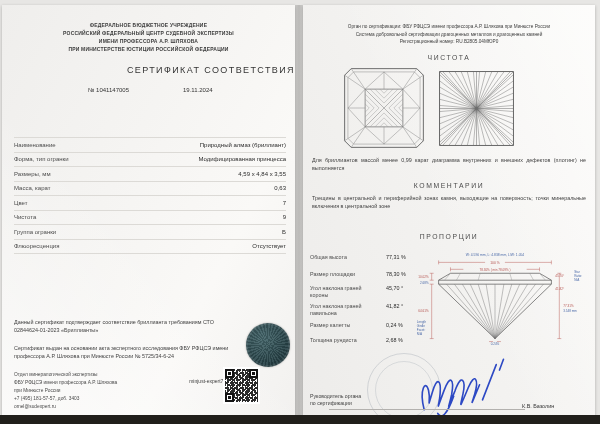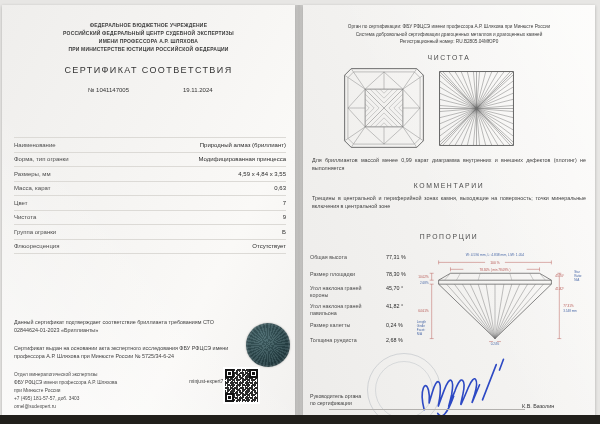--- a/index.html
+++ b/index.html
@@ -17,21 +17,21 @@
     background:linear-gradient(250deg,#fbfaf8 0%,#f4f3f1 45%,#edecea 100%); }
   .right-page::before { background:linear-gradient(245deg,rgba(255,255,255,.5),transparent 55%); }
 
   .fold { position:absolute; left:294px; top:5px; width:10px; height:411px;
     background:linear-gradient(90deg,#d6d5d3,#bab9b7 50%,#d9d8d6); }
   .bottom-strip { position:absolute; left:0; top:415px; width:600px; height:9px; background:#211f1b; }
 
   
   .lp-header { position:absolute; top:16px; left:0; width:100%; text-align:center;
     font-size:5px; line-height:8px; font-weight:600; letter-spacing:.2px; color:#3c3c3c; }
-  .lp-title { position:absolute; top:60px; left:0; width:100%; text-align:center;
+  .lp-title { position:absolute; top:60px; left:0; width:100%; text-align:right;
     font-size:9px; letter-spacing:1.4px; color:#343434; }
   .lp-numrow { position:absolute; top:82px; left:0; width:100%; height:10px; font-size:6px; color:#333; }
   .lp-num  { position:absolute; left:86px; }
   .lp-date { position:absolute; left:181px; }
 
   .lp-table { position:absolute; top:132px; left:12px; width:272px; border-top:1px solid #dcdad6; }
   .t-row { height:14.5px; display:flex; align-items:center; justify-content:space-between;
     border-bottom:1px solid #dcdad6; }
   .t-label { font-size:6px; color:#4c4c4c; font-weight:500; }
   .t-value { font-size:6px; color:#2b2b2b; }

